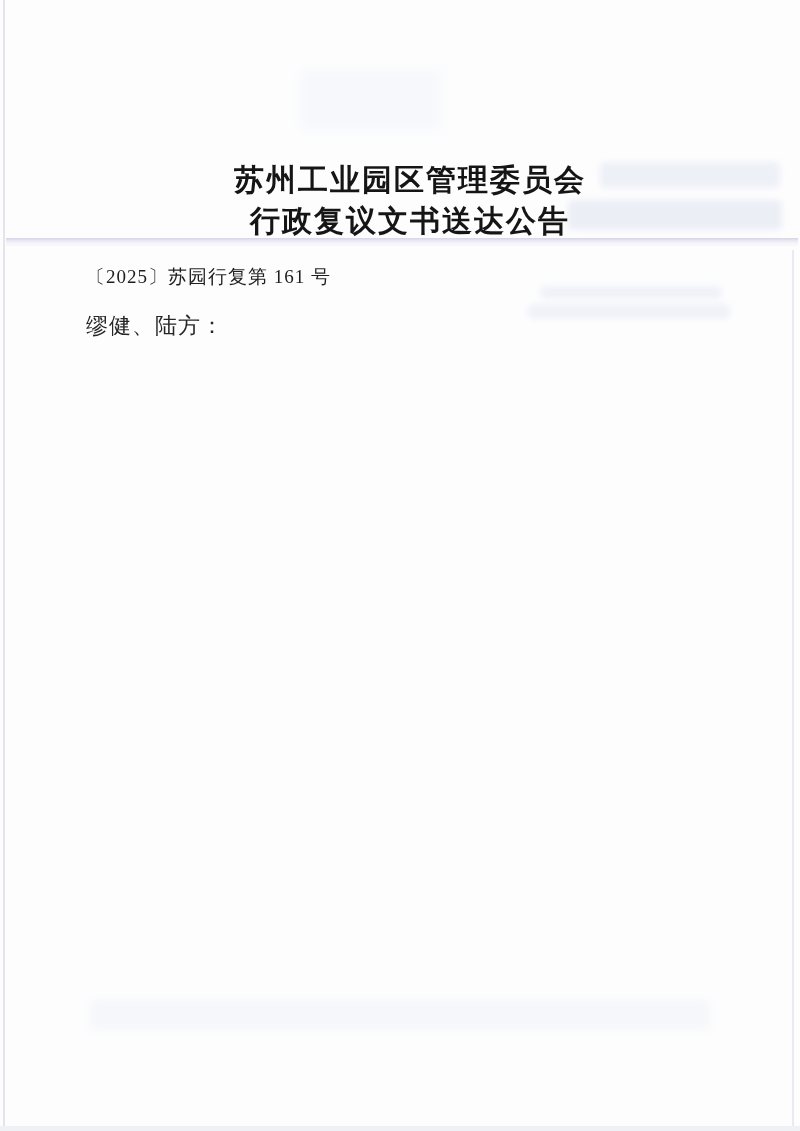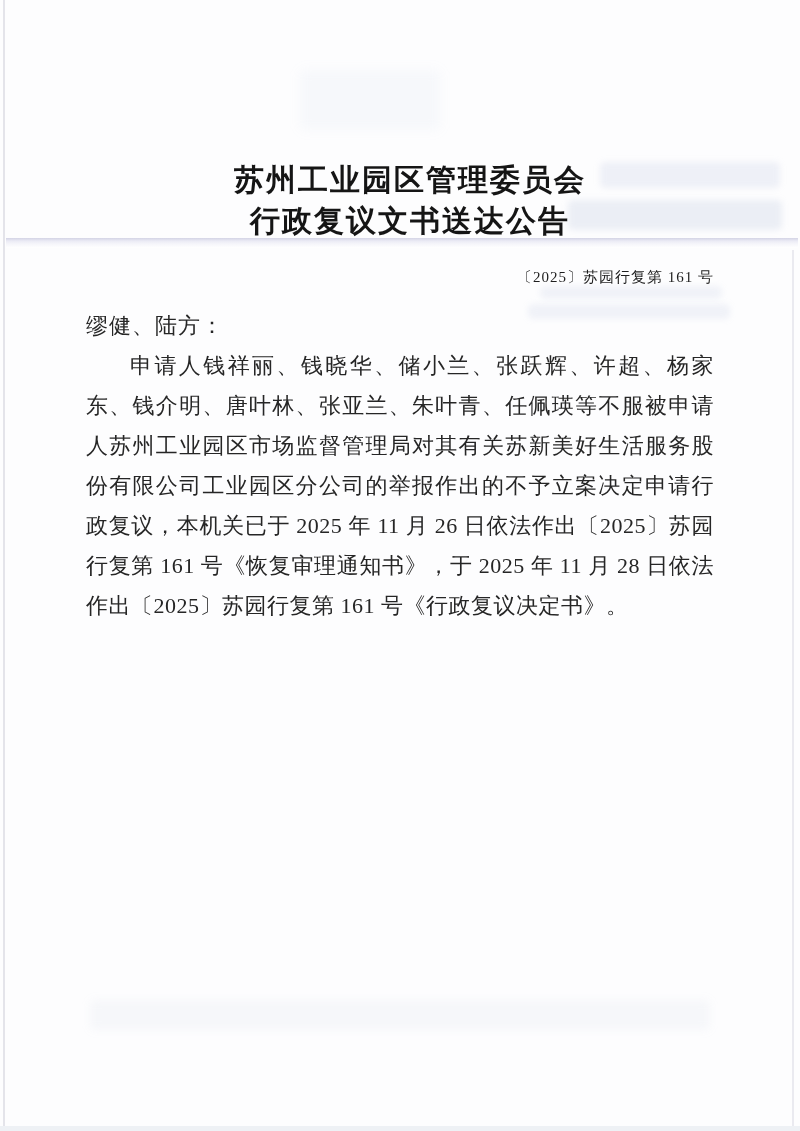--- a/index.html
+++ b/index.html
@@ -56,22 +56,22 @@
 
   .doc-body {
     position:absolute;
     left:86px; top:260px;
     width:628px;
     font-size:22px;
     line-height:40px;
     color:#262626;
   }
   .doc-number {
-    text-align:right;
-    font-size:15px;
+    text-align:left;
+    font-size:19px;
     line-height:34px;
     letter-spacing:1px;
     color:#1e1e1e;
   }
   .salutation {
     line-height:40px;
     letter-spacing:1px;
     margin-top:12px;
   }
   .para {
@@ -100,16 +100,15 @@
   <h1 class="title">
     <span class="title-line">苏州工业园区管理委员会</span>
     <span class="title-line">行政复议文书送达公告</span>
   </h1>
 
   <div class="fold"></div>
 
   <div class="doc-body">
     <div class="doc-number">〔2025〕苏园行复第 161 号</div>
     <div class="salutation">缪健、陆方：</div>
-    <p class="para">申请人钱祥丽、钱晓华、储小兰、张跃辉、许超、杨家东、钱介明、唐叶林、张亚兰、朱叶青、任佩瑛等不服被申请人苏州工业园区市场监督管理局对其有关苏新美好生活服务股份有限公司工业园区分公司的举报作出的不予立案决定申请行政复议，本机关已于 2025 年 11 月 26 日依法作出〔2025〕苏园行复第 161 号《恢复审理通知书》，于 2025 年 11 月 28 日依法作出〔2025〕苏园行复第 161 号《行政复议决定书》。</p>
   </div>
 
 </div>
 
 </body></html>

